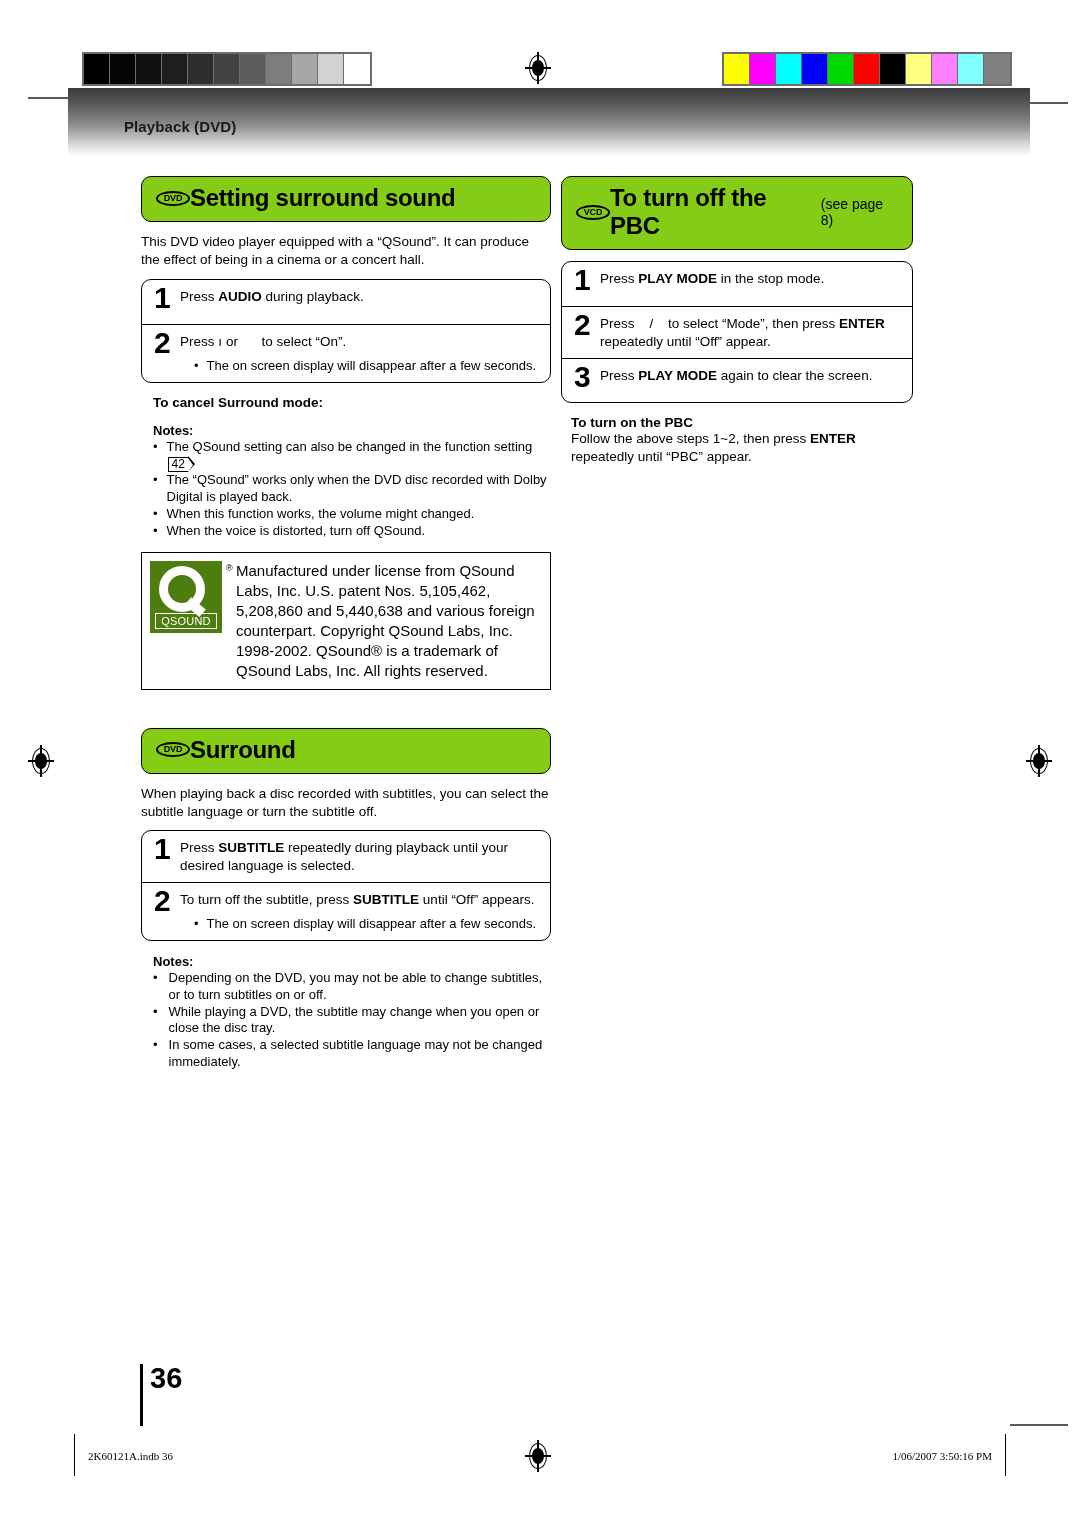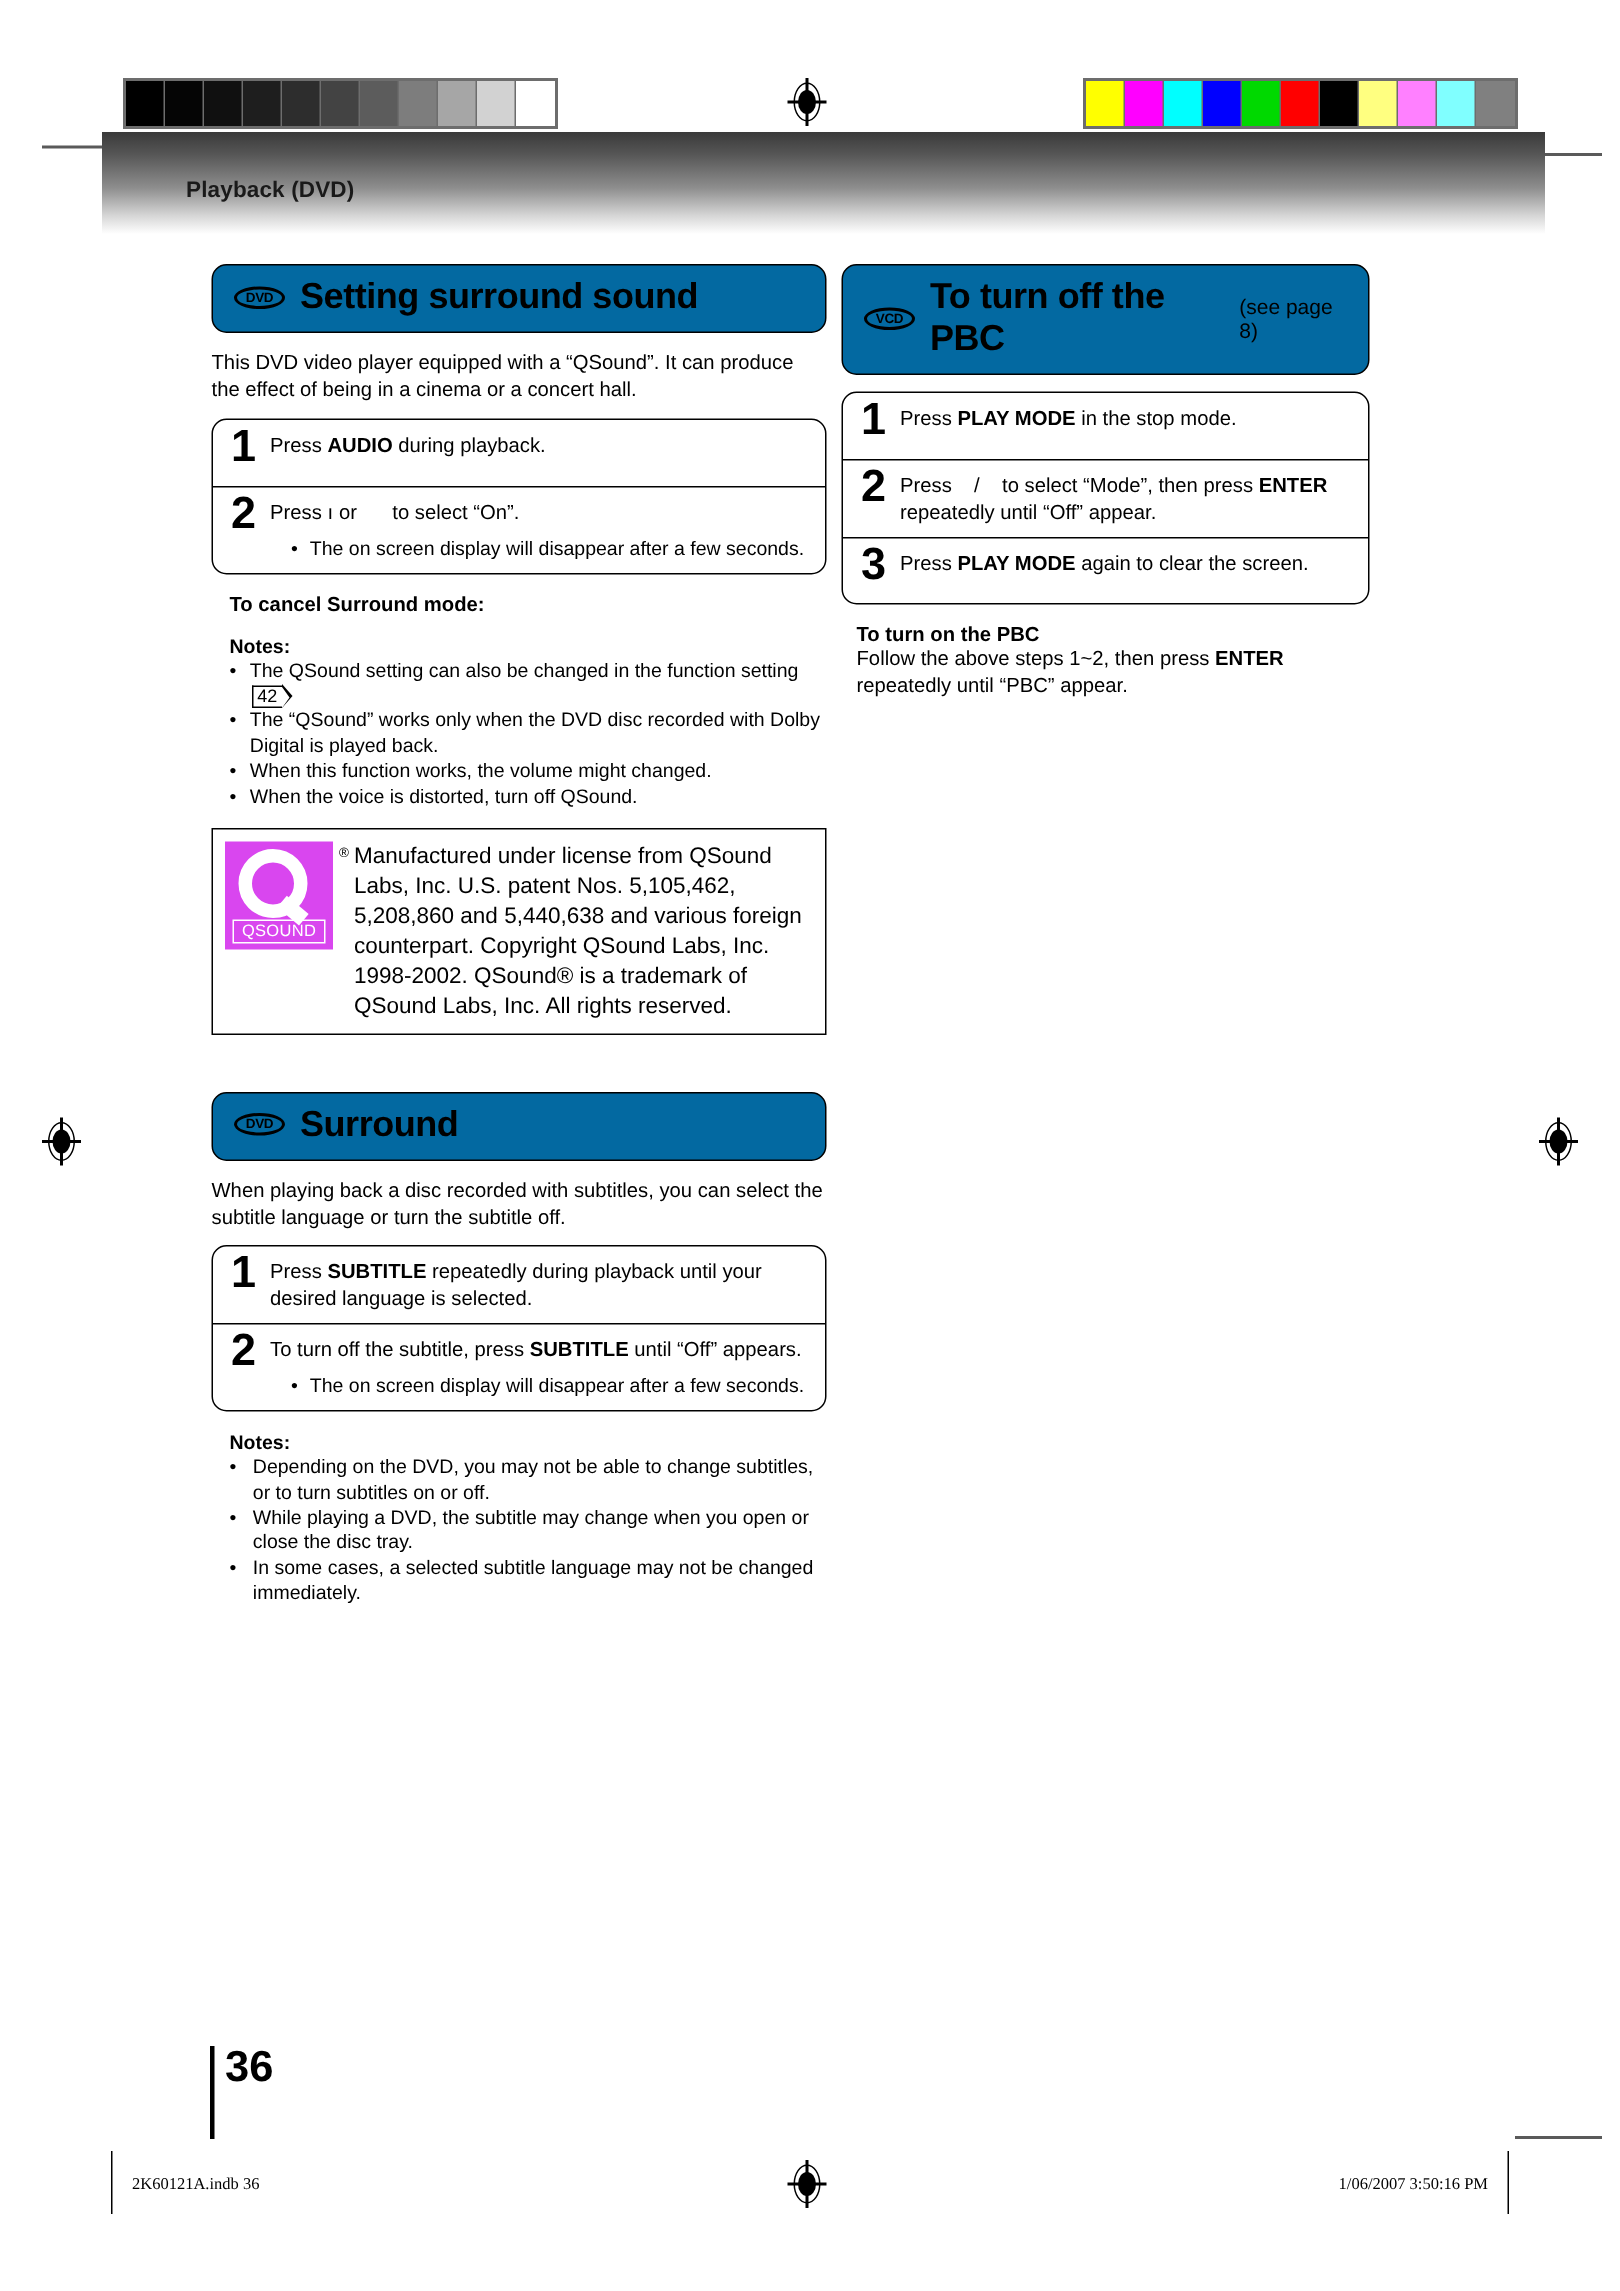--- a/index.html
+++ b/index.html
@@ -56,22 +56,22 @@
   }
 
   
   #col-left  { position: absolute; left: 141px; top: 176px; width: 410px; }
   #col-right { position: absolute; left: 561px; top: 176px; width: 352px; }
 
   
   .title-box {
     border: 1.6px solid #000; border-radius: 10px;
     padding: 7px 14px 9px 14px;
-    display: flex; align-items: center; gap: 10px;
-    background: #0369a1;
+    display: flex; align-items: center; 
+    background: #84cc16;
   }
   .title-text { font-size: 24px; font-weight: bold; color: #000; letter-spacing: -0.3px; }
   .title-suffix { font-size: 14px; font-weight: normal; color: #000; margin-left: 2px; }
 
   
   .disc-badge {
     display: inline-flex; align-items: center; justify-content: center;
     width: 34px; height: 15px; border: 2px solid #000; border-radius: 50%;
     font-size: 9px; font-weight: bold; letter-spacing: -0.2px; color: #000;
     flex: 0 0 auto; line-height: 1;
@@ -154,21 +154,21 @@
   }
 
   
   .license-box {
     border: 1.6px solid #000; margin-top: 12px;
     display: flex; align-items: flex-start; gap: 0;
     padding: 8px 10px 8px 8px; background: #fff;
   }
   .qs-logo-wrap { position: relative; flex: 0 0 auto; padding-right: 8px; }
   .qs-logo {
-    position: relative; width: 72px; height: 72px; background: #d946ef;
+    position: relative; width: 72px; height: 72px; background: #4d7c0f;
   }
   .qs-q {
     position: absolute; left: 9px; top: 5px; width: 46px; height: 46px;
     border: 9px solid #fff; border-radius: 50%;
   }
   .qs-tail {
     position: absolute; left: 38px; top: 35px; width: 19px; height: 10px;
     background: #fff; transform: rotate(40deg); transform-origin: left center;
   }
   .qs-word {

